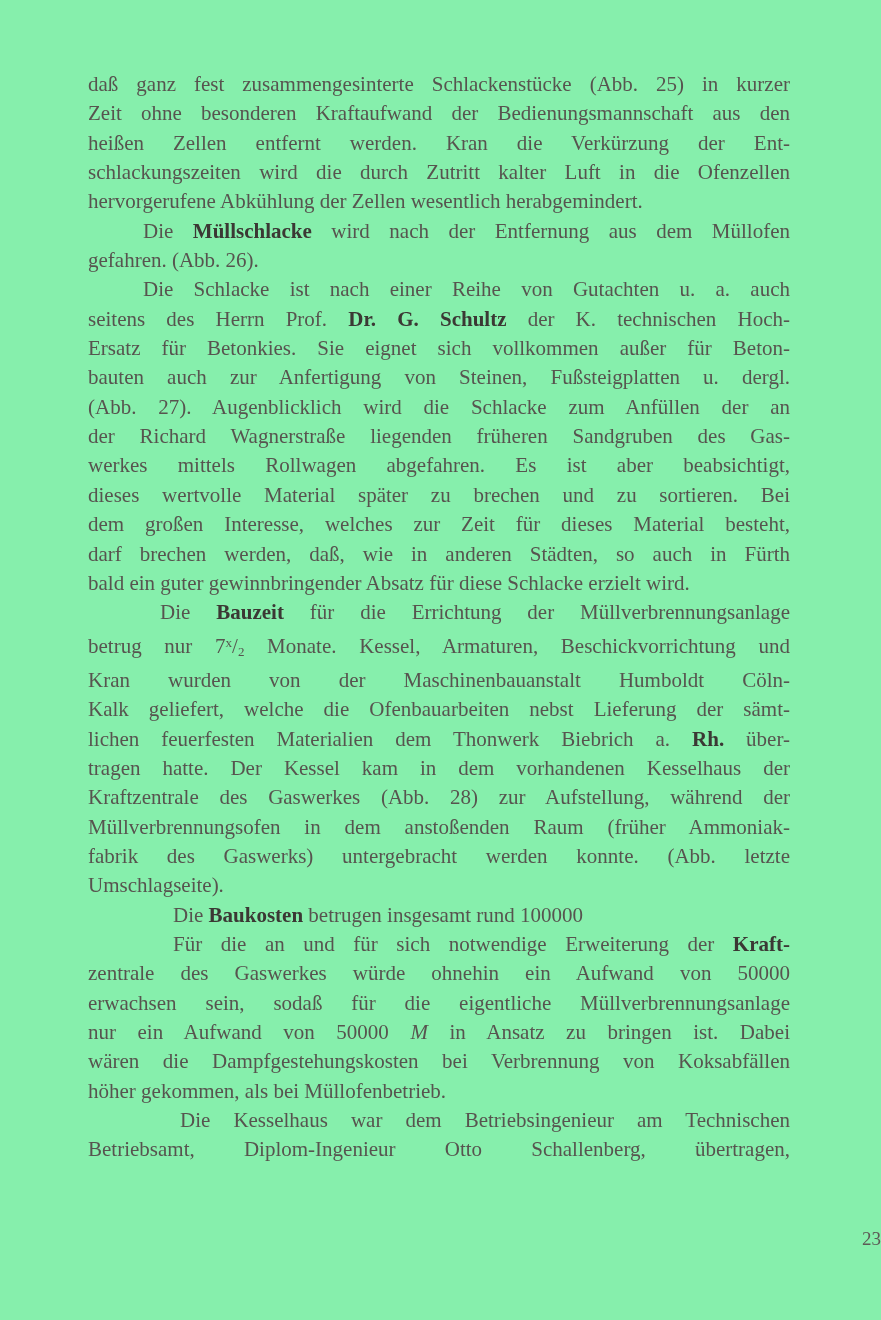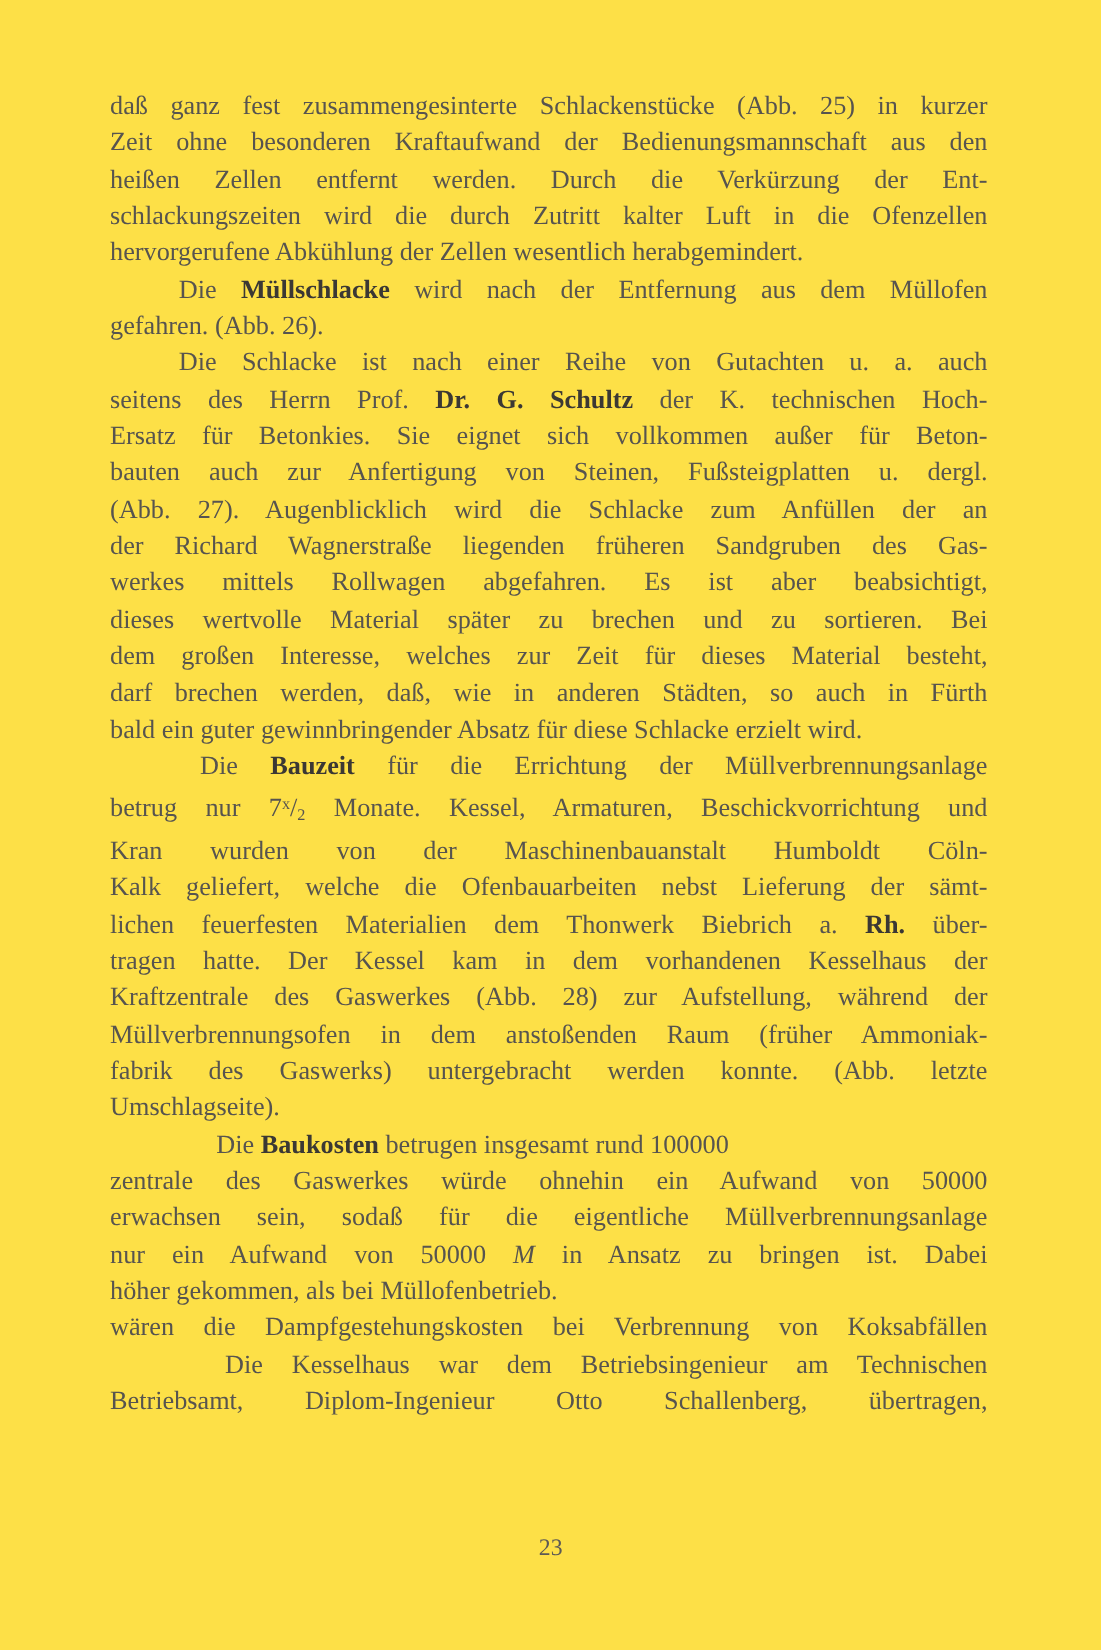--- a/index.html
+++ b/index.html
@@ -4,21 +4,21 @@
 <style>
   html, body {
     margin: 0;
     padding: 0;
     background: #ffffff;
   }
   .page {
     position: relative;
     width: 881px;
     height: 1320px;
-    background: #fde047;
+    background: #86efac;
     font-family: "Liberation Serif", "DejaVu Serif", serif;
     color: #57544f;
     overflow: hidden;
   }
   .text-block {
     position: absolute;
     left: 88px;
     top: 70px;
     width: 702px;
     font-size: 21px;
@@ -43,34 +43,34 @@
   }
   .seg-sub {
     font-size: 0.62em;
     vertical-align: -0.25em;
   }
   .page-number {
     position: absolute;
     top: 1228px;
     left: 0;
     width: 881px;
-    text-align: center;
+    text-align: right;
     font-size: 19px;
     color: #5d5a55;
   }
 </style>
 </head>
 <body>
 
 <div class="page">
   <div class="text-block" id="text-block">
       <div class="paragraph">
         <div class="line jl"><span>daß ganz fest zusammengesinterte Schlackenstücke (Abb. 25) in kurzer</span></div>
         <div class="line jl"><span>Zeit ohne besonderen Kraftaufwand der Bedienungsmannschaft aus den</span></div>
-        <div class="line jl"><span>heißen Zellen entfernt werden. Durch die Verkürzung der Ent-</span></div>
+        <div class="line jl"><span>heißen Zellen entfernt werden. Kran die Verkürzung der Ent-</span></div>
         <div class="line jl"><span>schlackungszeiten wird die durch Zutritt kalter Luft in die Ofenzellen</span></div>
         <div class="line"><span>hervorgerufene Abkühlung der Zellen wesentlich herabgemindert.</span></div>
       </div>
       <div class="paragraph">
         <div class="line jl" style="text-indent: 55px;"><span>Die </span><span class="seg-b">Müllschlacke</span><span> wird nach der Entfernung aus dem Müllofen</span></div>
         <div class="line"><span>gefahren. (Abb. 26).</span></div>
       </div>
       <div class="paragraph">
         <div class="line jl" style="text-indent: 55px;"><span>Die Schlacke ist nach einer Reihe von Gutachten u. a. auch</span></div>
         <div class="line jl"><span>seitens des Herrn Prof. </span><span class="seg-b">Dr. G. Schultz</span><span> der K. technischen Hoch-</span></div>
@@ -93,25 +93,26 @@
         <div class="line jl"><span>tragen hatte. Der Kessel kam in dem vorhandenen Kesselhaus der</span></div>
         <div class="line jl"><span>Kraftzentrale des Gaswerkes (Abb. 28) zur Aufstellung, während der</span></div>
         <div class="line jl"><span>Müllverbrennungsofen in dem anstoßenden Raum (früher Ammoniak-</span></div>
         <div class="line jl"><span>fabrik des Gaswerks) untergebracht werden konnte. (Abb. letzte</span></div>
         <div class="line"><span>Umschlagseite).</span></div>
       </div>
       <div class="paragraph">
         <div class="line" style="text-indent: 85px;"><span>Die </span><span class="seg-b">Baukosten</span><span> betrugen insgesamt rund 100000</span></div>
       </div>
       <div class="paragraph">
+        <div class="line jl" style="text-indent: 85px;"><span>Für die an und für sich notwendige Erweiterung der </span><span class="seg-b">Kraft-</span></div>
         <div class="line jl"><span>zentrale des Gaswerkes würde ohnehin ein Aufwand von 50000</span></div>
         <div class="line jl"><span>erwachsen sein, sodaß für die eigentliche Müllverbrennungsanlage</span></div>
         <div class="line jl"><span>nur ein Aufwand von 50000 </span><span class="seg-i">M</span><span> in Ansatz zu bringen ist. Dabei</span></div>
+        <div class="line jl"><span>wären die Dampfgestehungskosten bei Verbrennung von Koksabfällen</span></div>
         <div class="line"><span>höher gekommen, als bei Müllofenbetrieb.</span></div>
-        <div class="line jl"><span>wären die Dampfgestehungskosten bei Verbrennung von Koksabfällen</span></div>
       </div>
       <div class="paragraph">
         <div class="line jl" style="text-indent: 92px;"><span>Die Kesselhaus war dem Betriebsingenieur am Technischen</span></div>
         <div class="line jl"><span>Betriebsamt, Diplom-Ingenieur Otto Schallenberg, übertragen,</span></div>
       </div>
     </div>
   <div class="page-number">23</div>
 </div>
 
 </body></html>

